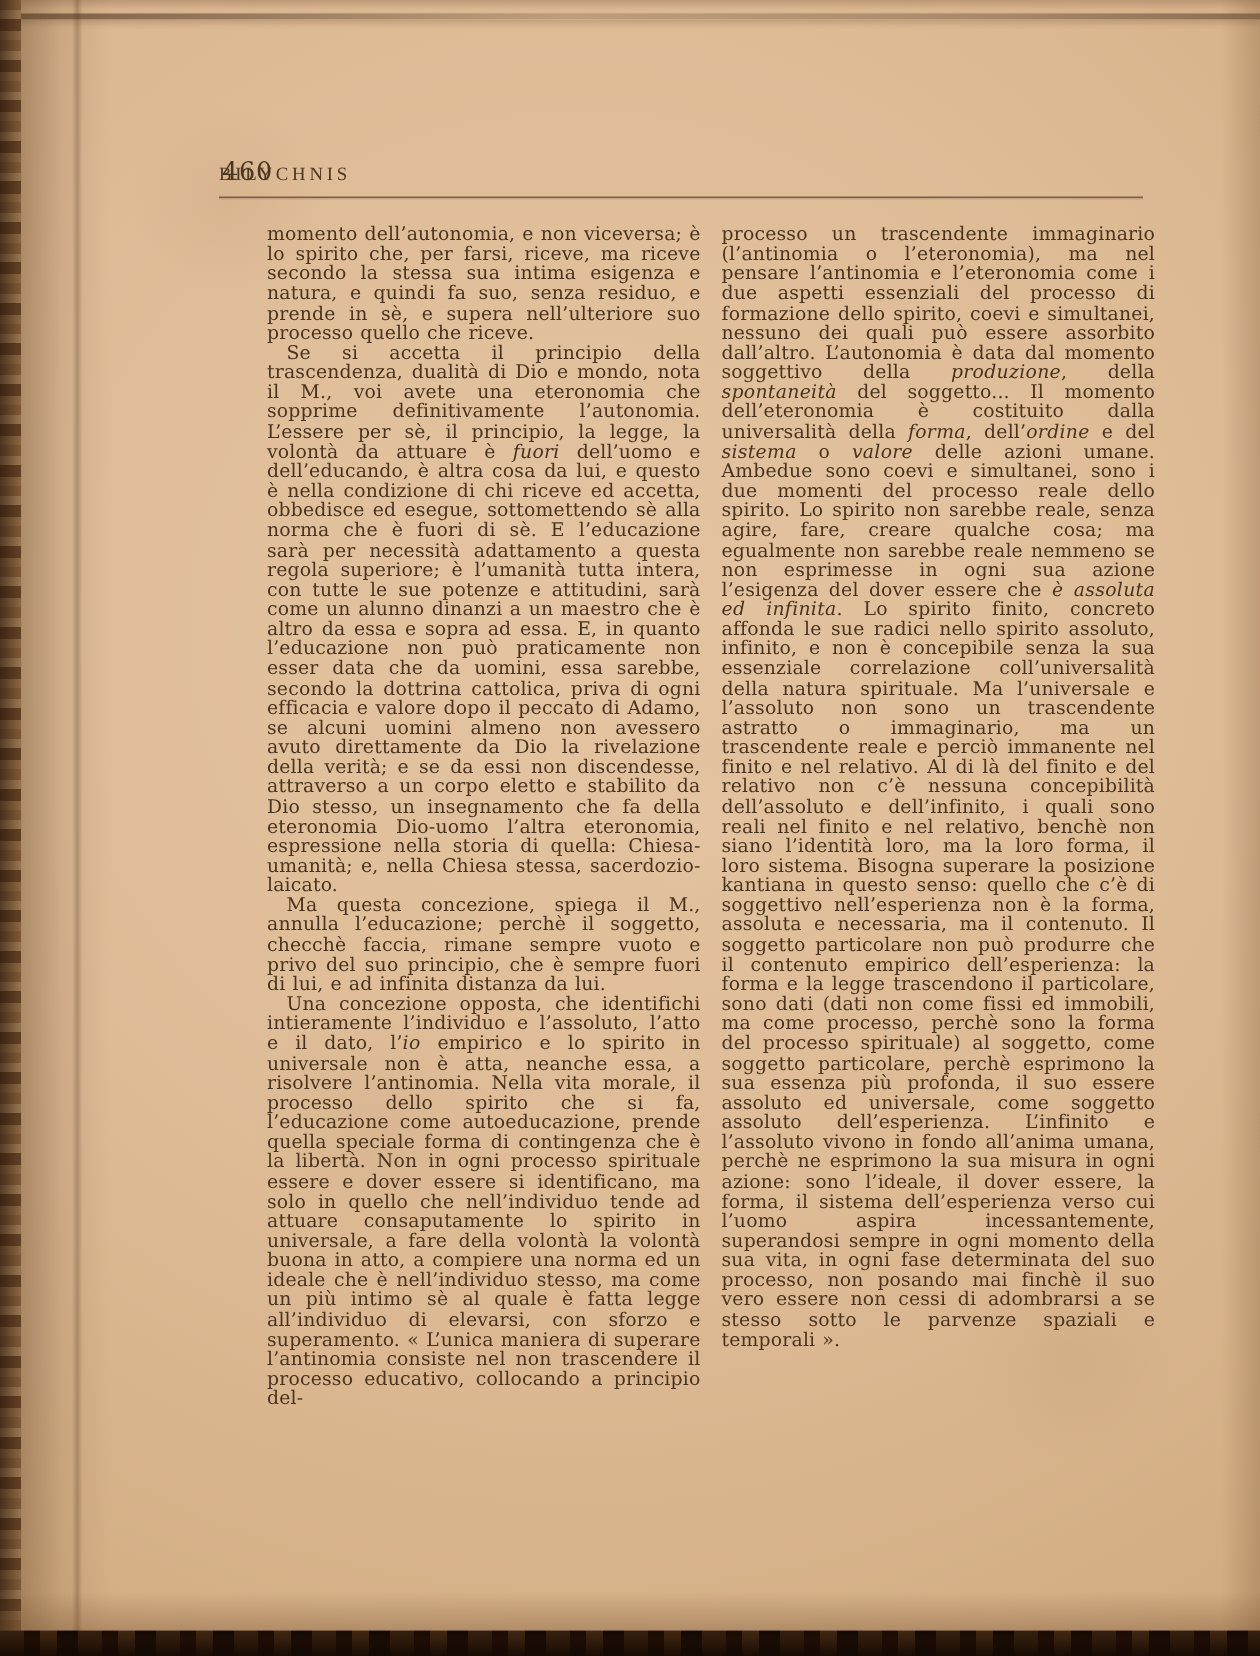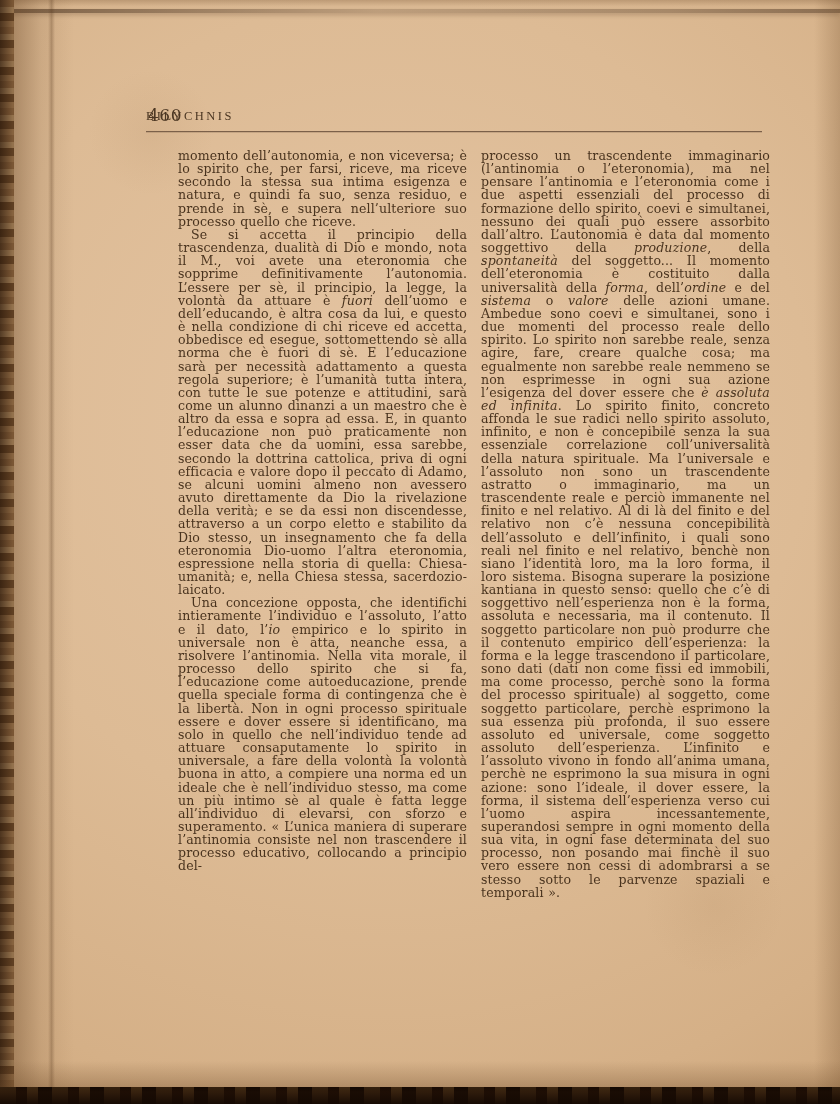--- a/index.html
+++ b/index.html
@@ -99,20 +99,21 @@
     <div class="header">
       <span class="pagenum">460</span>
       <span class="journal-title">BILYCHNIS</span>
       <div class="header-rule"></div>
     </div>
 
     <div class="columns">
       <div class="col" id="col-left">
           <p>momento dell’autonomia, e non viceversa; è lo spirito che, per farsi, riceve, ma riceve secondo la stessa sua intima esigenza e natura, e quindi fa suo, senza residuo, e prende in sè, e supera nell’ulteriore suo processo quello che riceve.</p>
           <p class="indent">Se si accetta il principio della trascendenza, dualità di Dio e mondo, nota il M., voi avete una eteronomia che sopprime definitivamente l’autonomia. L’essere per sè, il principio, la legge, la volontà da attuare è <i>fuori</i> dell’uomo e dell’educando, è altra cosa da lui, e questo è nella condizione di chi riceve ed accetta, obbedisce ed esegue, sottomettendo sè alla norma che è fuori di sè. E l’educazione sarà per necessità adattamento a questa regola superiore; è l’umanità tutta intera, con tutte le sue potenze e attitudini, sarà come un alunno dinanzi a un maestro che è altro da essa e sopra ad essa. E, in quanto l’educazione non può praticamente non esser data che da uomini, essa sarebbe, secondo la dottrina cattolica, priva di ogni efficacia e valore dopo il peccato di Adamo, se alcuni uomini almeno non avessero avuto direttamente da Dio la rivelazione della verità; e se da essi non discendesse, attraverso a un corpo eletto e stabilito da Dio stesso, un insegnamento che fa della eteronomia Dio-uomo l’altra eteronomia, espressione nella storia di quella: Chiesa-umanità; e, nella Chiesa stessa, sacerdozio-laicato.</p>
+          <p class="indent">Ma questa concezione, spiega il M., annulla l’educazione; perchè il soggetto, checchè faccia, rimane sempre vuoto e privo del suo principio, che è sempre fuori di lui, e ad infinita distanza da lui.</p>
           <p class="indent">Una concezione opposta, che identifichi intieramente l’individuo e l’assoluto, l’atto e il dato, l’<i>io</i> empirico e lo spirito in universale non è atta, neanche essa, a risolvere l’antinomia. Nella vita morale, il processo dello spirito che si fa, l’educazione come autoeducazione, prende quella speciale forma di contingenza che è la libertà. Non in ogni processo spirituale essere e dover essere si identificano, ma solo in quello che nell’individuo tende ad attuare consaputamente lo spirito in universale, a fare della volontà la volontà buona in atto, a compiere una norma ed un ideale che è nell’individuo stesso, ma come un più intimo sè al quale è fatta legge all’individuo di elevarsi, con sforzo e superamento. « L’unica maniera di superare l’antinomia consiste nel non trascendere il processo educativo, collocando a principio del-</p>
         </div>
       <div class="col" id="col-right">
           <p>processo un trascendente immaginario (l’antinomia o l’eteronomia), ma nel pensare l’antinomia e l’eteronomia come i due aspetti essenziali del processo di formazione dello spirito, coevi e simultanei, nessuno dei quali può essere assorbito dall’altro. L’autonomia è data dal momento soggettivo della <i>produzione</i>, della <i>spontaneità</i> del soggetto... Il momento dell’eteronomia è costituito dalla universalità della <i>forma</i>, dell’<i>ordine</i> e del <i>sistema</i> o <i>valore</i> delle azioni umane. Ambedue sono coevi e simultanei, sono i due momenti del processo reale dello spirito. Lo spirito non sarebbe reale, senza agire, fare, creare qualche cosa; ma egualmente non sarebbe reale nemmeno se non esprimesse in ogni sua azione l’esigenza del dover essere che <i>è assoluta ed infinita</i>. Lo spirito finito, concreto affonda le sue radici nello spirito assoluto, infinito, e non è concepibile senza la sua essenziale correlazione coll’universalità della natura spirituale. Ma l’universale e l’assoluto non sono un trascendente astratto o immaginario, ma un trascendente reale e perciò immanente nel finito e nel relativo. Al di là del finito e del relativo non c’è nessuna concepibilità dell’assoluto e dell’infinito, i quali sono reali nel finito e nel relativo, benchè non siano l’identità loro, ma la loro forma, il loro sistema. Bisogna superare la posizione kantiana in questo senso: quello che c’è di soggettivo nell’esperienza non è la forma, assoluta e necessaria, ma il contenuto. Il soggetto particolare non può produrre che il contenuto empirico dell’esperienza: la forma e la legge trascendono il particolare, sono dati (dati non come fissi ed immobili, ma come processo, perchè sono la forma del processo spirituale) al soggetto, come soggetto particolare, perchè esprimono la sua essenza più profonda, il suo essere assoluto ed universale, come soggetto assoluto dell’esperienza. L’infinito e l’assoluto vivono in fondo all’anima umana, perchè ne esprimono la sua misura in ogni azione: sono l’ideale, il dover essere, la forma, il sistema dell’esperienza verso cui l’uomo aspira incessantemente, superandosi sempre in ogni momento della sua vita, in ogni fase determinata del suo processo, non posando mai finchè il suo vero essere non cessi di adombrarsi a se stesso sotto le parvenze spaziali e temporali ».</p>
         </div>
     </div>
   </div>
 
   <div class="top-edge"></div>
   <div class="top-crease"></div>

